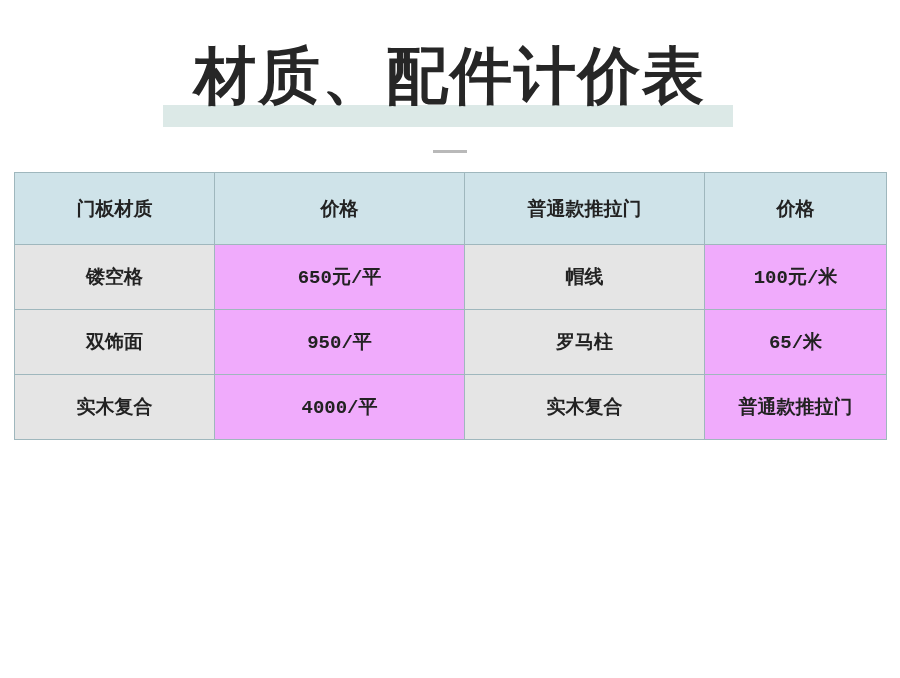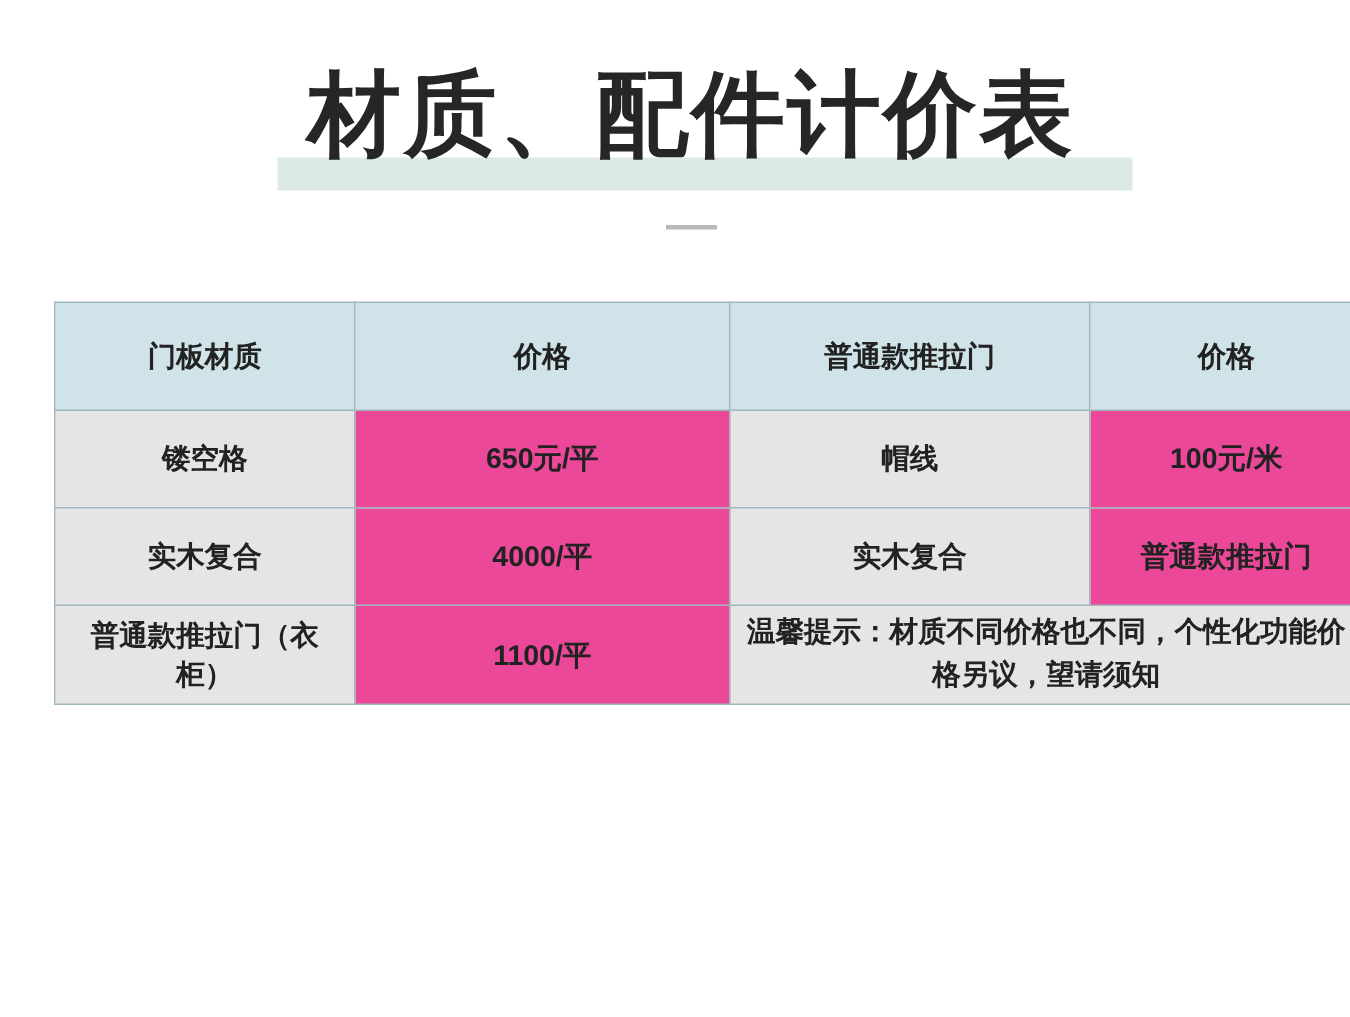--- a/index.html
+++ b/index.html
@@ -12,21 +12,20 @@
     background: #ffffff;
     font-family: "Liberation Sans", sans-serif;
     color: #2b2b2b;
     overflow: hidden;
   }
   .page {
     position: relative;
     width: 900px;
     height: 678px;
     box-sizing: border-box;
-    padding-left: 22px;
   }
 
   
   .title-wrap {
     position: relative;
     height: 130px;
     display: flex;
     align-items: center;
     justify-content: center;
   }
@@ -63,21 +62,20 @@
   }
 
   
   .table-wrap {
     padding: 0 14px;
   }
   table.price-table {
     width: 872px;
     border-collapse: collapse;
     table-layout: fixed;
-    margin-top: 29px;
   }
   table.price-table td, table.price-table th {
     border: 1px solid #9fb7bd;
     text-align: center;
     vertical-align: middle;
     font-size: 19px;
     font-weight: bold;
     color: #222;
     padding: 4px 6px;
     box-sizing: border-box;
@@ -90,21 +88,22 @@
   thead td {
     background: #cfe3e9;
     height: 72px;
     font-size: 21px;
   }
   tbody td {
     height: 65px;
     background: #e5e5e5;
   }
   td.shaded {
-    background: #ec4899;
+    background: #f0abfc;
+    font-family: Liberation Mono, monospace;
   }
   .note-cell {
     font-size: 15px;
     font-weight: normal;
     line-height: 1.5;
     text-align: left;
     padding: 6px 12px;
     color: #222;
   }
 </style>
@@ -139,27 +138,28 @@
         </tr>
       </thead>
       <tbody>
         <tr>
           <td>镂空格</td>
           <td class="shaded">650元/平</td>
           <td>帽线</td>
           <td class="shaded">100元/米</td>
         </tr>
         <tr>
+          <td>双饰面</td>
+          <td class="shaded">950/平</td>
+          <td>罗马柱</td>
+          <td class="shaded">65/米</td>
+        </tr>
+        <tr>
           <td>实木复合</td>
           <td class="shaded">4000/平</td>
           <td>实木复合</td>
           <td class="shaded">普通款推拉门</td>
-        </tr>
-        <tr>
-          <td>普通款推拉门（衣柜）</td>
-          <td class="shaded">1100/平</td>
-          <td class="note-cell" colspan="2">温馨提示：材质不同价格也不同，个性化功能价格另议，望请须知</td>
         </tr>
       </tbody>
     </table>
   </div>
 
 </div>
 
 </body></html>

